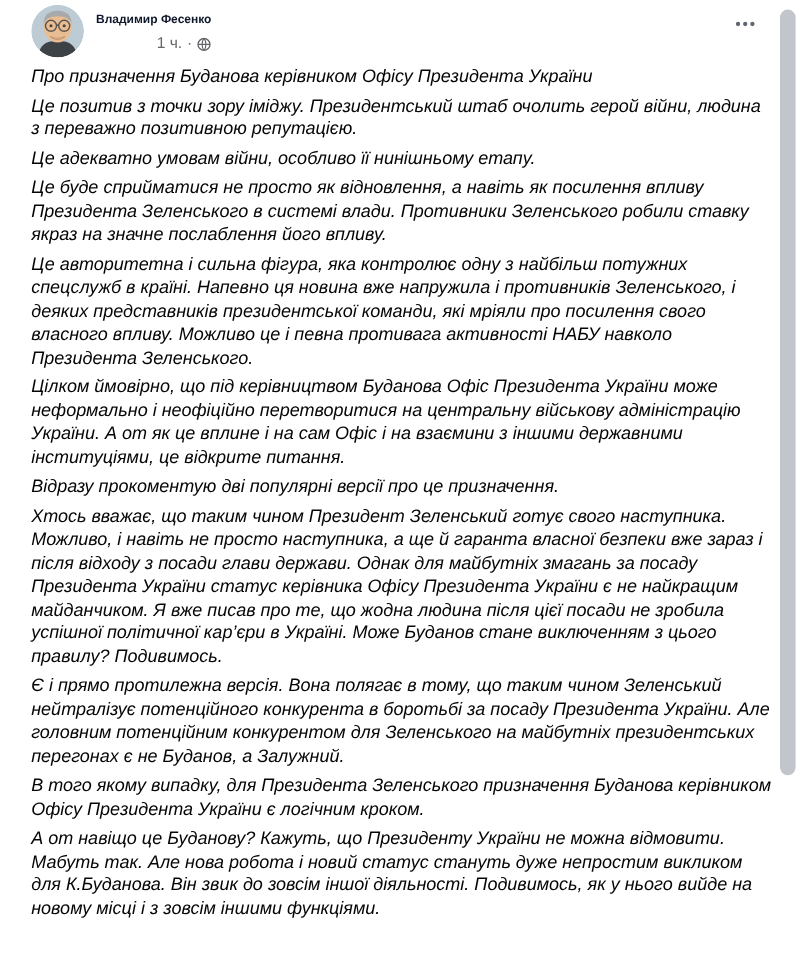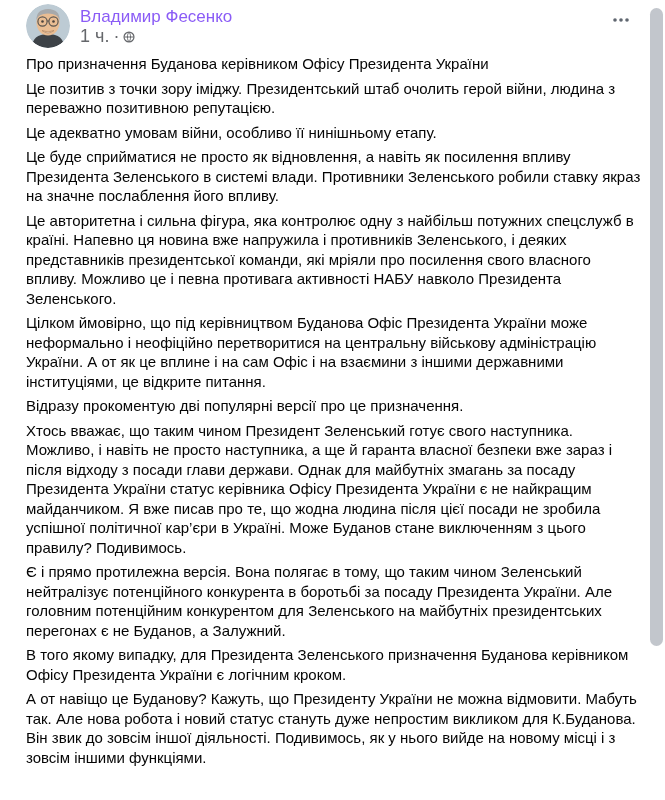--- a/index.html
+++ b/index.html
@@ -31,33 +31,34 @@
     border-radius: 50%;
     overflow: hidden;
     cursor: pointer;
   }
   .avatar svg { display: block; }
   .header-text {
     margin-left: 10px;
     padding-top: 3px;
   }
   .author-name {
-    font-size: 17px;
-    font-weight: 400;
+    font-size: 10px;
+    font-weight: 700;
     line-height: 19px;
-    color: #8b5cf6;
+    color: #0f172a;
     cursor: pointer;
   }
   .meta-row {
     display: flex;
     align-items: center;
     margin-top: 2px;
-    font-size: 18px;
+    font-size: 13px;
     line-height: 16px;
     color: #65676b;
+    justify-content: flex-end;
   }
   .meta-row .dot-sep {
     margin: 0 4px;
     color: #65676b;
   }
   .globe-icon-wrap {
     display: inline-flex;
     align-items: center;
     margin-top: 1px;
   }
@@ -77,20 +78,21 @@
   
   .post-body {
     padding: 4px 22px 0 26px;
     font-size: 15px;
     line-height: 19.5px;
     color: #050505;
   }
   .post-body p {
     margin: 0 0 5px 0;
     white-space: pre-line;
+    font-style: italic;
   }
 
   
   .scrollbar-track {
     position: absolute;
     top: 0;
     right: 0;
     width: 17px;
     height: 800px;
     background: #ffffff;

